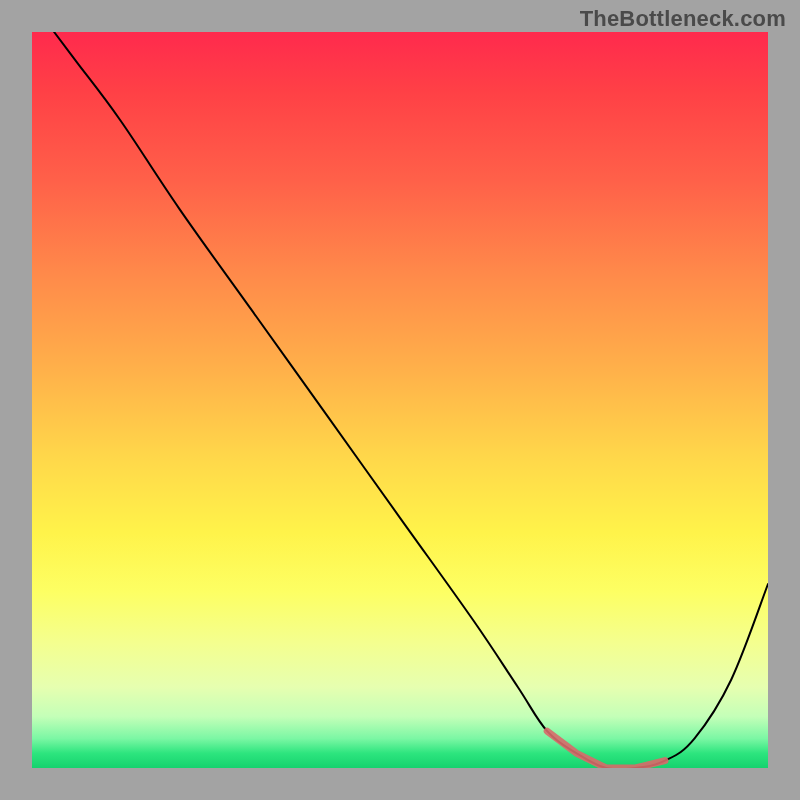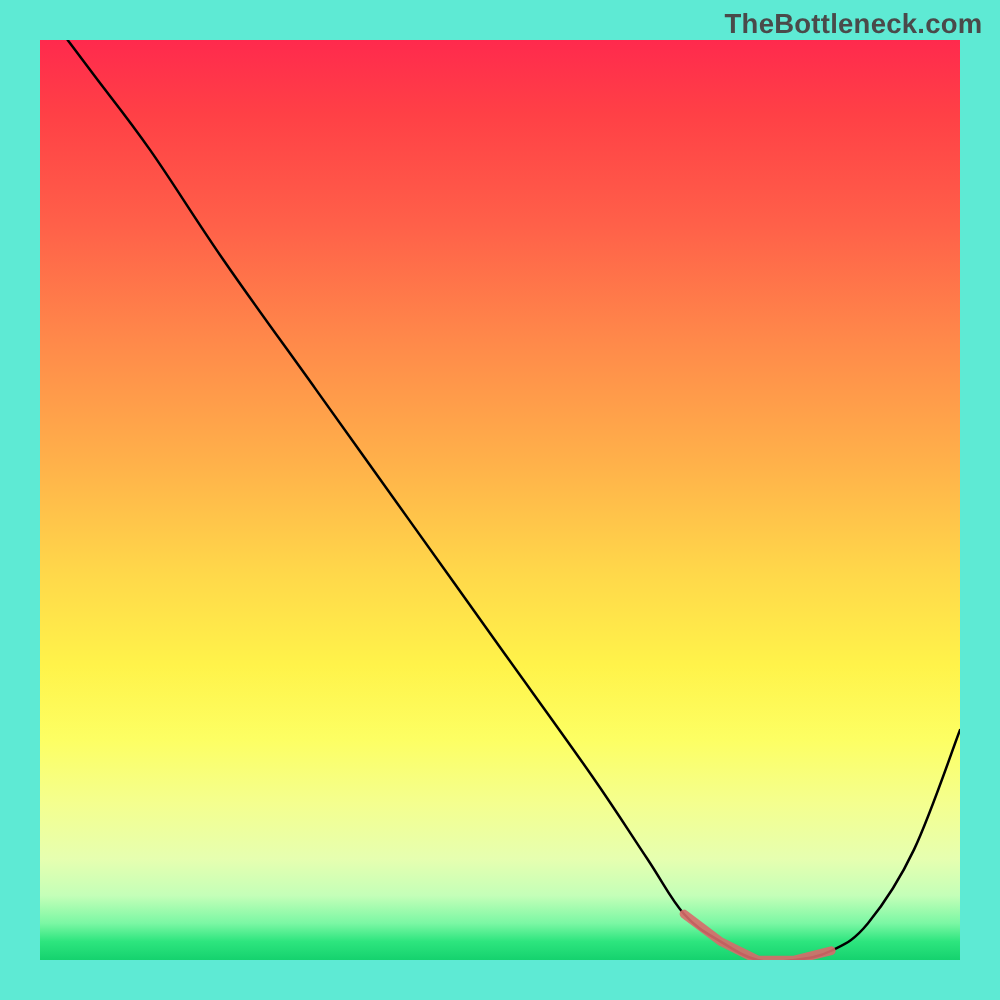--- a/index.html
+++ b/index.html
@@ -8,21 +8,21 @@
     width: 800px;
     height: 800px;
     background: #000;
     font-family: Arial, Helvetica, sans-serif;
     overflow: hidden;
   }
   .container {
     position: relative;
     width: 800px;
     height: 800px;
-    background: #5eead4;
+    background: #a3a3a3;
   }
   .watermark {
     position: absolute;
     top: 6px;
     right: 14px;
     color: #4a4a4a;
     font-size: 22px;
     font-weight: bold;
     letter-spacing: 0.2px;
     z-index: 5;

